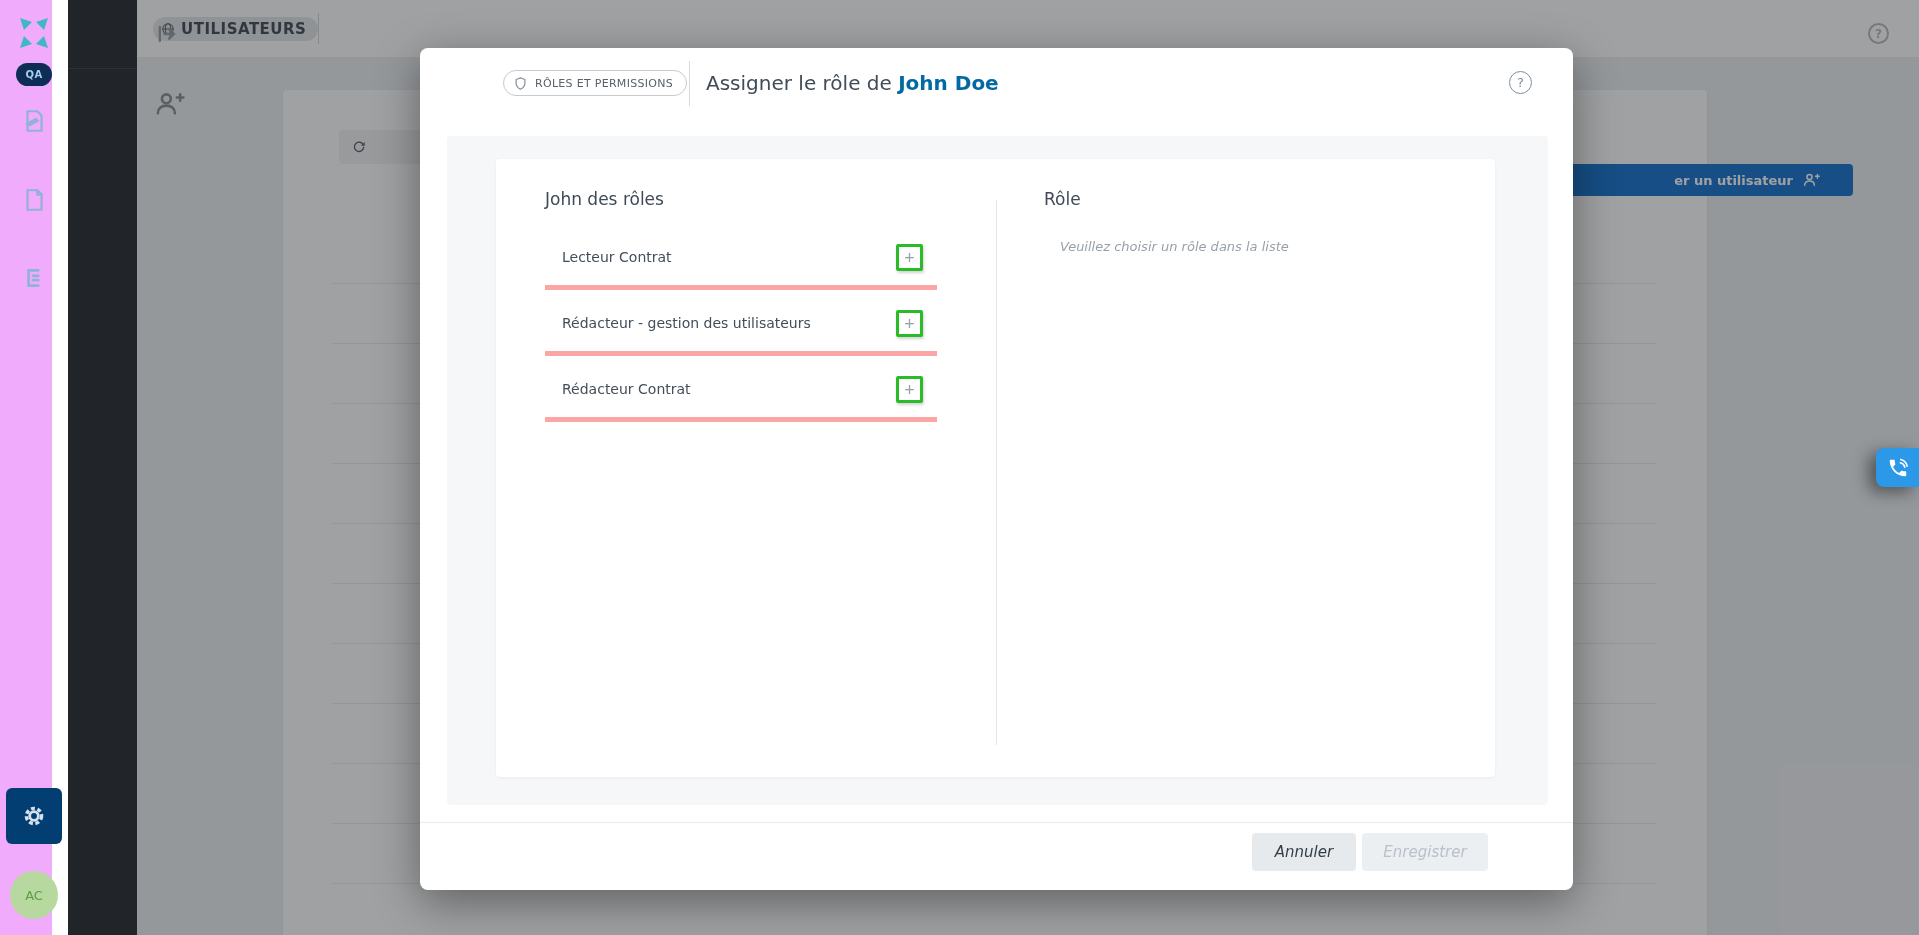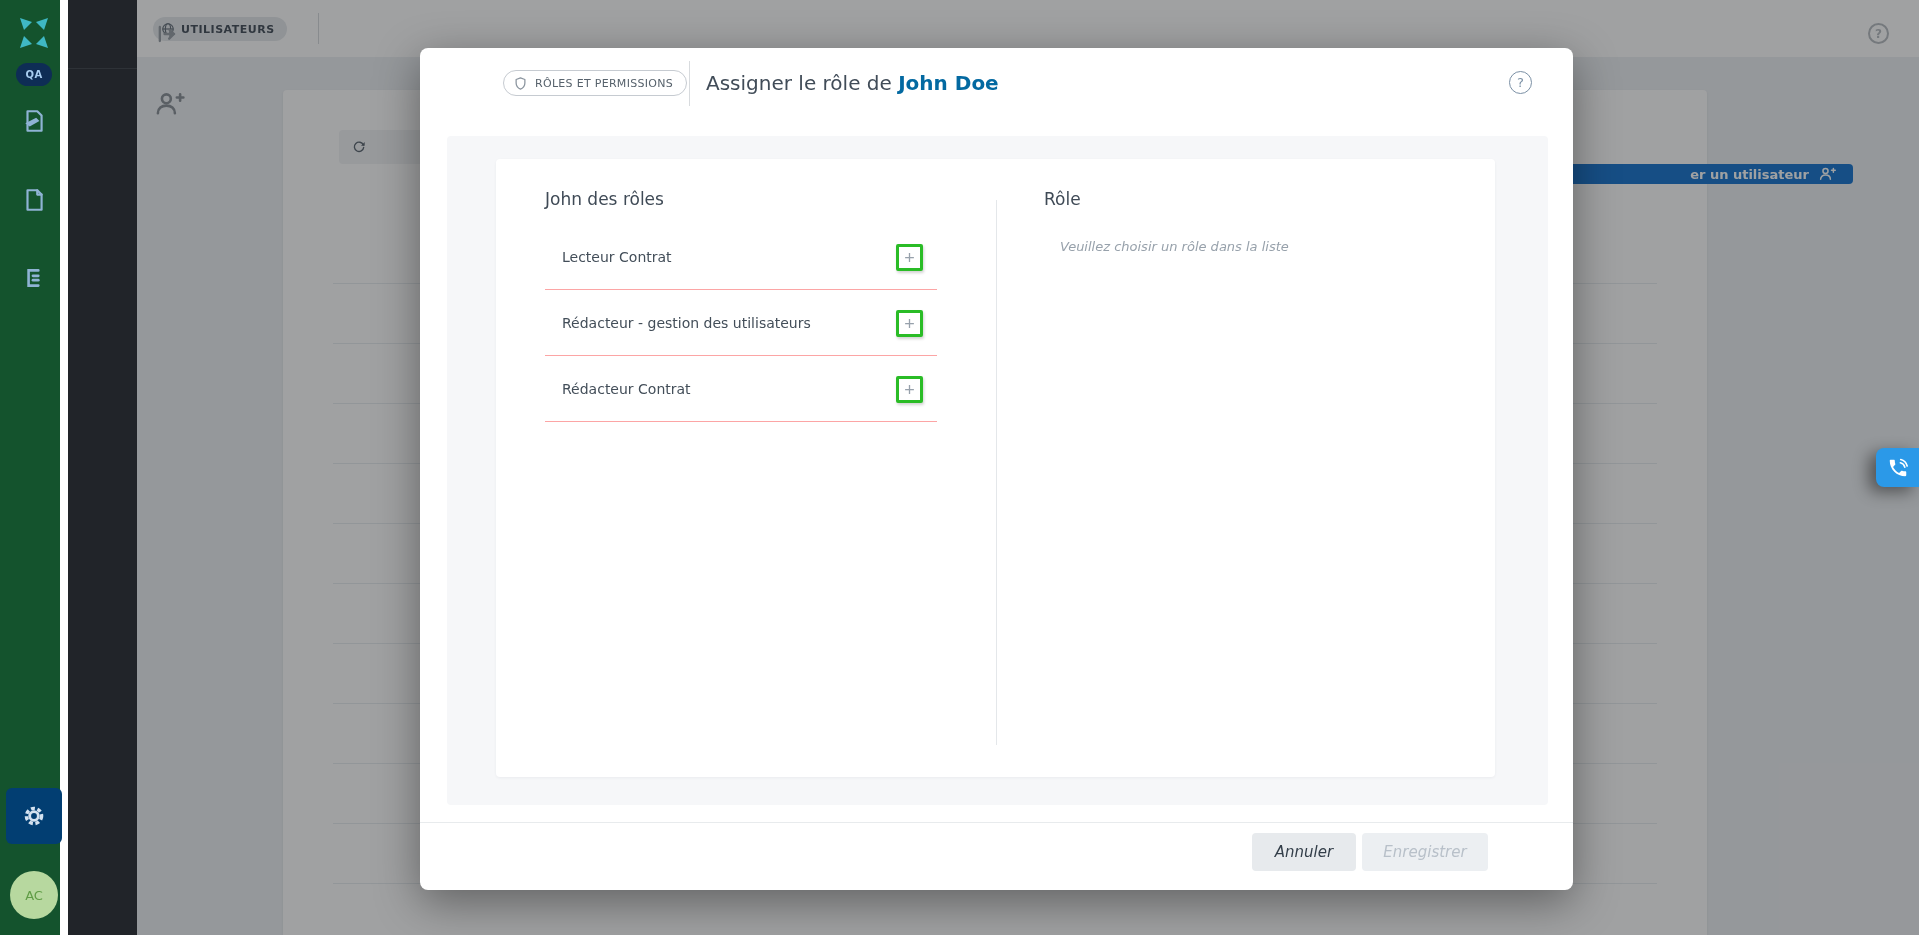--- a/index.html
+++ b/index.html
@@ -2,45 +2,45 @@
 <html><head>
 <meta charset="utf-8">
 <style>
   * { margin:0; padding:0; box-sizing:border-box; }
   html,body { width:1919px; height:935px; overflow:hidden;
     font-family:"DejaVu Sans","Liberation Sans",sans-serif; background:#fff; }
   .abs { position:absolute; }
 
   
   .app { position:absolute; inset:0; }
-  .sidebar { position:absolute; left:0; top:0; width:60px; height:935px; background:#14532d; z-index:2;text-align:center; }
+  .sidebar { position:absolute; left:0; top:0; width:52px; height:935px; background:#f0abfc; z-index:2;text-align:center; }
   .rail { position:absolute; left:68px; top:0; width:69px; height:935px; background:#212429; z-index:2; }
   .main { position:absolute; left:137px; top:0; right:0; height:935px; background:#eef1f4; }
   .topbar { position:absolute; left:0; top:0; right:0; height:57px; background:#ffffff; }
 
   .module-badge { position:absolute; left:16px; top:17px; height:24px; padding:0 12px 0 8px;
     background:#e6e9ec; border-radius:12px; display:flex; align-items:center; gap:6px;
-    font-size:11px; font-weight:bold; letter-spacing:.5px; color:#4a545f; }
+    font-size:15px; font-weight:bold; letter-spacing:.5px; color:#4a545f; }
   .topbar-divider { position:absolute; left:181px; top:13px; width:1px; height:31px; background:#d9dcdf; }
   .page-title { position:absolute; left:198px; top:0; height:57px; line-height:57px;
     font-size:15px; color:#3a444e; }
   .topbar-help { position:absolute; right:30px; top:23px; width:21px; height:21px; border-radius:50%;
     border:2px solid #b9bec3; color:#b9bec3; font-size:12px; font-weight:bold;
     display:flex; align-items:center; justify-content:center; }
 
   .content { position:absolute; left:0; top:57px; right:0; bottom:0; background:#eef1f4; }
   .content-card { position:absolute; left:146px; top:33px; width:1424px; bottom:0;
     background:#ffffff; border-radius:4px 4px 0 0; box-shadow:0 1px 3px rgba(30,40,50,.08); }
   .table-rows { position:absolute; left:50px; right:50px; top:193px; bottom:0;
     background:repeating-linear-gradient(to bottom,#e9edf0 0,#e9edf0 1px,transparent 1px,transparent 60px); }
   .toolbar-pill { position:absolute; left:56px; top:40px; width:130px; height:34px;
     background:#f2f4f6; border-radius:4px; display:flex; align-items:center; padding-left:12px; gap:10px; }
-  .btn-create { position:absolute; left:1200px; top:74px; width:370px; height:20px;
+  .btn-create { position:absolute; left:1200px; top:74px; width:370px; height:32px;
     background:#1f79d0; border-radius:4px; color:#fff; font-size:13px; font-weight:bold;
-    display:flex; align-items:center; justify-content:flex-end; gap:8px; padding-right:16px; }
+    display:flex; align-items:center; justify-content:flex-end; gap:8px; padding-right:32px; }
 
   
   .overlay { position:absolute; left:137px; top:0; right:0; bottom:0;
     background:rgba(8,10,12,.385); z-index:5; }
 
   
   .logo { position:absolute; left:14px; top:13px; width:40px; height:40px; }
   .qa-badge { position:absolute; left:16px; top:63px; width:36px; height:23px; background:#0e2d55;
     border-radius:12px; color:#a8cdf0; font-size:10px; font-weight:bold;
     display:flex; align-items:center; justify-content:center; letter-spacing:.5px; }
@@ -66,21 +66,21 @@
     border:1.5px solid #7b90a5; color:#7b90a5; font-size:13px;
     display:flex; align-items:center; justify-content:center; }
 
   .modal-panel { position:absolute; left:27px; top:88px; width:1101px; height:669px;
     background:#f6f7f9; border-radius:4px; }
   .modal-card { position:absolute; left:49px; top:23px; width:999px; height:618px;
     background:#fff; border-radius:4px; box-shadow:0 1px 3px rgba(40,50,60,.06); }
 
   .roles-heading { position:absolute; left:49px; top:30px; font-size:17px; color:#3f4a56; }
   .roles-list { position:absolute; left:49px; top:65px; width:392px; list-style:none; }
-  .role-item { position:relative; height:66px; border-bottom:1px solid #fca5a5; }
+  .role-item { position:relative; height:66px; border-bottom:5px solid #fca5a5; }
   .role-label { position:absolute; left:17px; top:0; height:66px; line-height:66px;
     font-size:14px; color:#434e59; }
   .plus-btn { position:absolute; right:14px; top:20px; width:27px; height:27px; background:#fff;
     border:3px solid #2abc26; border-radius:2px; color:#97a1ab; font-size:18px; line-height:20px;
     display:flex; align-items:center; justify-content:center;
     box-shadow:1px 2px 3px rgba(0,0,0,.18); cursor:pointer; }
 
   .col-divider { position:absolute; left:500px; top:41px; width:1px; height:545px; background:#e4e7ea; }
   .role-heading { position:absolute; left:548px; top:30px; font-size:17px; color:#3f4a56; }
   .role-hint { position:absolute; left:564px; top:80px; font-size:13px; font-style:italic; color:#97a1ab; }

